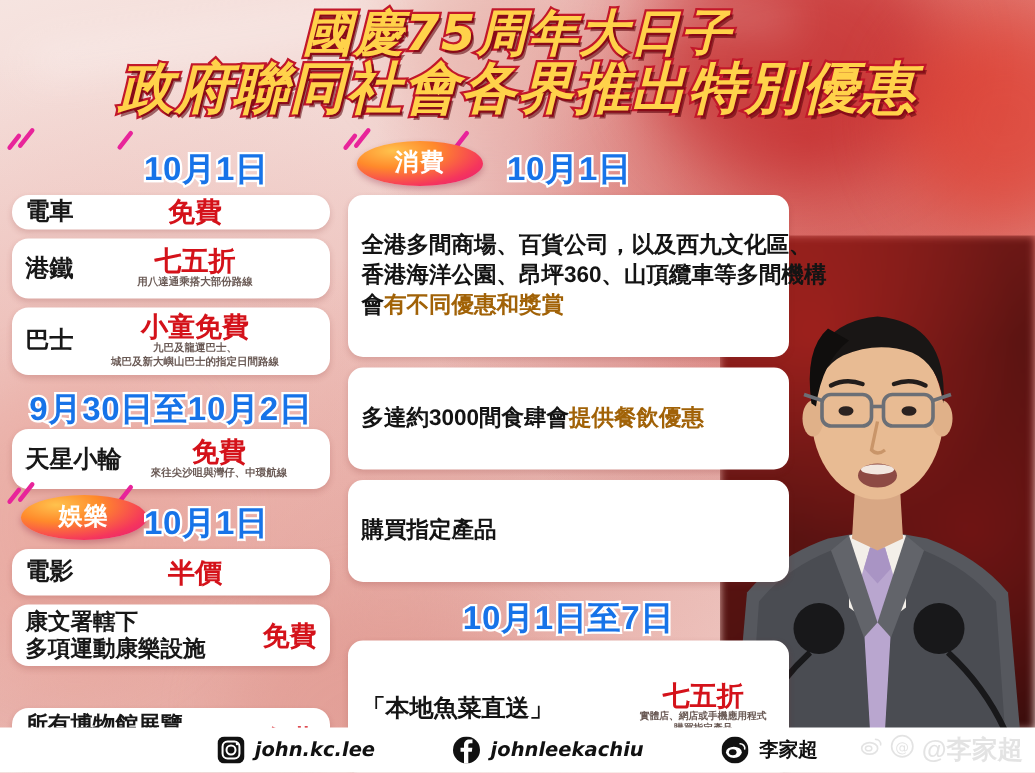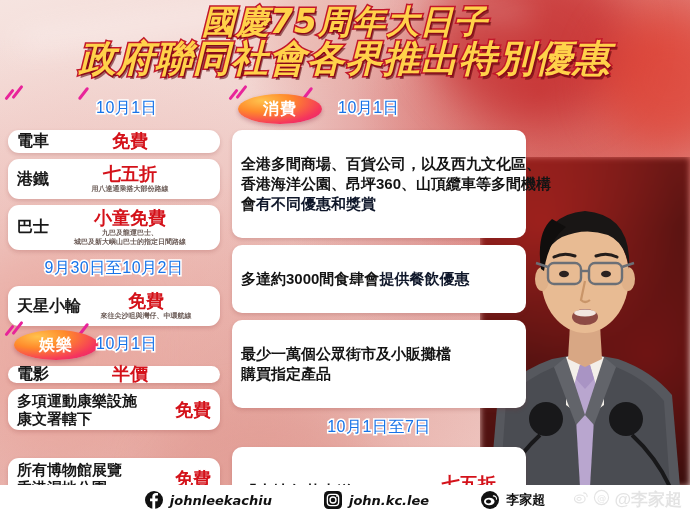--- a/index.html
+++ b/index.html
@@ -45,21 +45,21 @@
     position:absolute;left:6px;top:-2px;
     min-width:62px;height:30px;padding:0 11px;
     border-radius:50%/50%;
     background:radial-gradient(ellipse at 28% 22%, #ffc24d 0%, #ff8a2b 34%, #f5365c 72%, #e4157f 100%);
     color:#fff;font-size:16px;font-weight:bold;line-height:30px;text-align:center;
     box-shadow:0 2px 4px rgba(120,0,40,.28);
     letter-spacing:1px;
   }
   .spark{position:absolute;width:3px;border-radius:2px;background:#e8249a;transform:rotate(38deg);}
   .date{
-    position:absolute;font-size:16px;font-weight:normal;color:#1773e8;
+    position:absolute;font-size:22px;font-weight:bold;color:#1773e8;
     -webkit-text-stroke:3px #ffffff;paint-order:stroke fill;
     text-shadow:0 1px 1px rgba(255,255,255,.9);
     letter-spacing:.5px;
   }
   .date.center{left:0;right:0;text-align:center;}
 
   
   .card{
     background:#fff;border-radius:11px;margin-bottom:6px;
     box-shadow:0 2px 4px rgba(130,40,40,.20);
@@ -78,21 +78,21 @@
   .card.two{display:flex;justify-content:space-between;align-items:center;}
   .card.two .lbl2{font-size:15px;font-weight:bold;color:#181818;line-height:18px;}
   .card.two .val2{font-size:18px;font-weight:bold;color:#d4121a;padding-left:8px;white-space:nowrap;}
 
   
   .pcard{
     background:#fff;border-radius:10px;margin-bottom:7px;padding:24px 9px;
     box-shadow:0 2px 4px rgba(130,40,40,.20);
   }
   .pline{font-size:15px;font-weight:bold;color:#141414;line-height:20px;white-space:nowrap;}
-  .pline .hi{color:#0f172a;}
+  .pline .hi{color:#a16207;}
   .fishrow{display:flex;align-items:center;justify-content:space-between;}
   .fishrow .fl{font-size:16px;font-weight:bold;color:#141414;white-space:nowrap;}
   .fishrow .fr{text-align:center;padding-right:6px;}
   .fishrow .fr .big{font-size:18px;font-weight:bold;color:#d4121a;line-height:19px;display:block;}
   .fishrow .fr .sub{font-size:6.5px;font-weight:bold;color:#6a5a55;line-height:8px;display:block;}
 
   
   #portrait{position:absolute;right:0;bottom:28px;width:210px;height:330px;z-index:4;overflow:hidden;}
   #portrait .pbg{position:absolute;inset:0;
     background:
@@ -225,29 +225,29 @@
     </div>
 
     <div class="sec-head" style="margin-top:2px;">
       <span class="spark" style="left:0px;top:-8px;height:13px;"></span>
       <span class="spark" style="left:8px;top:-12px;height:16px;"></span>
       <span class="spark" style="left:74px;top:-10px;height:15px;"></span>
       <span class="badge">娛樂</span>
       <span class="date" style="left:88px;top:2px;">10月1日</span>
     </div>
 
-    <div class="card" style="height:17px;">
+    <div class="card" style="height:31px;align-items:flex-end;">
       <span class="lbl">電影</span>
       <span class="val">半價</span>
     </div>
 
     <div class="card two" style="height:41px;">
       <span>
+        <span class="lbl2" style="display:block;">康文署轄下</span>
         <span class="lbl2" style="display:block;">多項運動康樂設施</span>
-        <span class="lbl2" style="display:block;">康文署轄下</span>
       </span>
       <span class="val2">免費</span>
     </div>
 
     <div class="card two" style="height:41px;margin-top:28px;">
       <span>
         <span class="lbl2" style="display:block;">所有博物館展覽</span>
         <span class="lbl2" style="display:block;">香港濕地公園</span>
       </span>
       <span class="val2">免費</span>
@@ -268,58 +268,57 @@
       <div class="pline">全港多間商場、百貨公司，以及西九文化區、</div>
       <div class="pline">香港海洋公園、昂坪360、山頂纜車等多間機構</div>
       <div class="pline"><span>會</span><span class="hi">有不同優惠和獎賞</span></div>
     </div>
 
     <div class="pcard">
       <div class="pline"><span>多達約3000間食肆會</span><span class="hi">提供餐飲優惠</span></div>
     </div>
 
     <div class="pcard">
-      <div class="pline">最少一萬個公眾街市及小販攤檔</div>
       <div class="pline hi">購買指定產品</div>
     </div>
 
     <div class="sec-head" style="height:28px;">
       <span class="date center" style="top:2px;">10月1日至7日</span>
     </div>
 
     <div class="pcard fishrow" style="height:42px;gap:22px;">
       <span class="fl">「本地魚菜直送」</span>
       <span class="fr">
         <span class="big">七五折</span>
         <span class="sub">實體店、網店或手機應用程式</span>
         <span class="sub">購買指定產品</span>
       </span>
     </div>
   </div>
 
   <div id="footer">
-    <div class="social">
-      <span class="ico">
-        <svg viewBox="0 0 24 24" width="18" height="18">
-            <circle cx="12" cy="12" r="12" fill="#111"></circle>
-            <path d="M13.6 24V13.5h3.1l.5-3.6h-3.6V7.6c0-1 .3-1.7 1.8-1.7h1.9V2.7c-.3 0-1.5-.1-2.8-.1-2.8 0-4.7 1.7-4.7 4.8v2.5H6.7v3.6h3.1V24z" fill="#fff"></path>
-          </svg>
-      </span>
-      <span class="hdl">johnleekachiu</span>
-    </div>
     <div class="social">
       <span class="ico">
         <svg viewBox="0 0 24 24" width="18" height="18">
             <rect x="0" y="0" width="24" height="24" rx="6" fill="#111"></rect>
             <rect x="4.5" y="4.5" width="15" height="15" rx="4.5" fill="none" stroke="#fff" stroke-width="1.8"></rect>
             <circle cx="12" cy="12" r="4" fill="none" stroke="#fff" stroke-width="1.8"></circle>
             <circle cx="17.4" cy="6.6" r="1.2" fill="#fff"></circle>
           </svg>
       </span>
       <span class="hdl">john.kc.lee</span>
+    </div>
+    <div class="social">
+      <span class="ico">
+        <svg viewBox="0 0 24 24" width="18" height="18">
+            <circle cx="12" cy="12" r="12" fill="#111"></circle>
+            <path d="M13.6 24V13.5h3.1l.5-3.6h-3.6V7.6c0-1 .3-1.7 1.8-1.7h1.9V2.7c-.3 0-1.5-.1-2.8-.1-2.8 0-4.7 1.7-4.7 4.8v2.5H6.7v3.6h3.1V24z" fill="#fff"></path>
+          </svg>
+      </span>
+      <span class="hdl">johnleekachiu</span>
     </div>
     <div class="social">
       <span class="ico">
         <svg viewBox="0 0 24 24" width="18" height="18">
             <circle cx="12" cy="12" r="12" fill="#111"></circle>
             <ellipse cx="11" cy="14" rx="7" ry="5" fill="#fff"></ellipse>
             <ellipse cx="10" cy="14" rx="3.4" ry="2.6" fill="#111"></ellipse>
             <path d="M16.5 6.5c2.6 0 4.6 2.1 4.1 4.6" stroke="#fff" stroke-width="1.4" fill="none" stroke-linecap="round"></path>
           </svg>
       </span>

